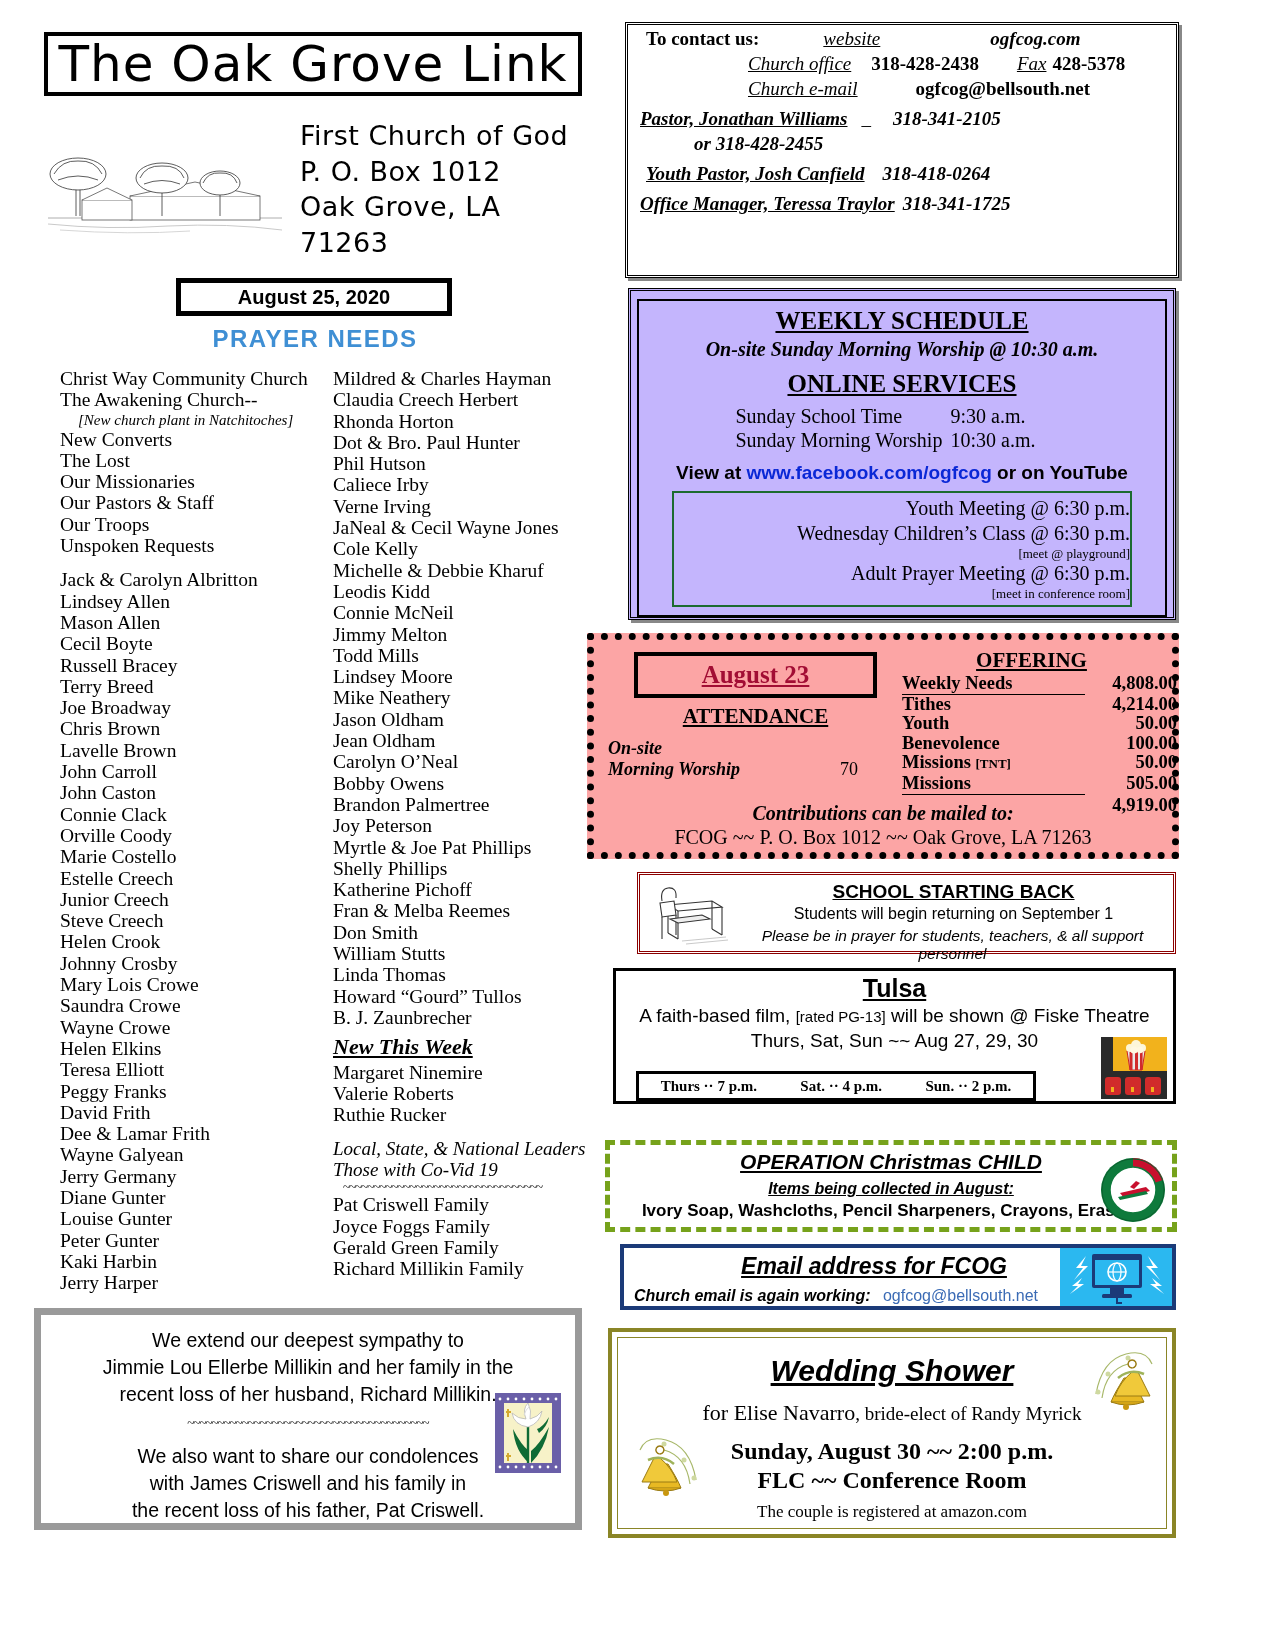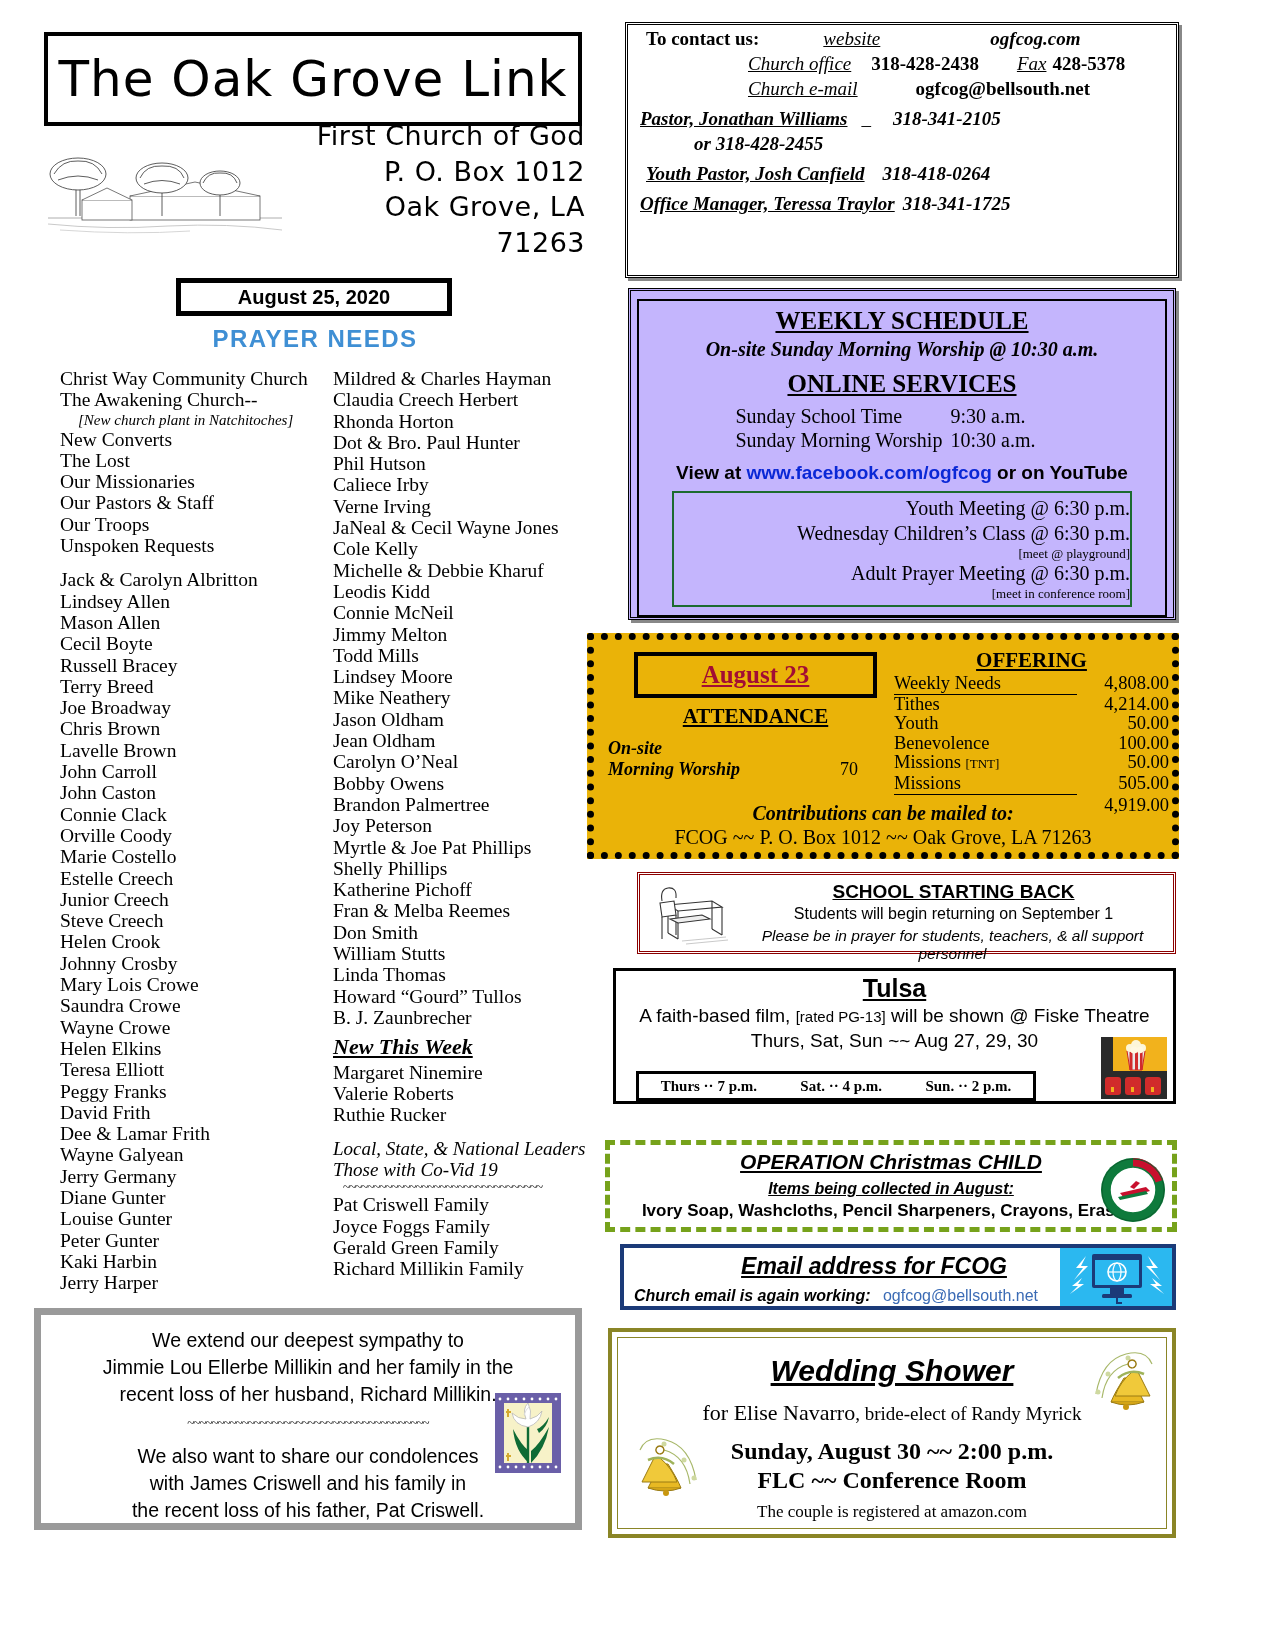--- a/index.html
+++ b/index.html
@@ -13,34 +13,34 @@
   }
   .page { position:relative; width:1275px; height:1650px; }
 
   
   .abs { position:absolute; }
   .bi { font-weight:bold; font-style:italic; }
   .b  { font-weight:bold; }
 
   
   #masthead-title {
-    left:44px; top:32px; width:538px; height:94px;
+    left:44px; top:32px; width:538px; height:64px;
     border:4px solid #000;
     display:flex; align-items:center; justify-content:center;
     box-sizing:border-box;
   }
   #masthead-title span {
     font-family:"DejaVu Sans", sans-serif;
     font-size:50px; letter-spacing:1px; line-height:1;
     font-weight:400;
   }
   #church-address {
     left:300px; top:118px; width:285px;
     font-family:"DejaVu Sans", sans-serif;
-    font-size:27px; line-height:1.32; text-align:right;
+    font-size:27px; line-height:1.32; 
     letter-spacing:0.5px;
   }
   #church-sketch { left:40px; top:138px; width:250px; height:115px; }
 
   
   #date-banner {
     left:176px; top:278px; width:276px; height:38px;
     background:#fff; border:5px solid #000;
     display:flex; align-items:center; justify-content:center;
     box-sizing:border-box;
@@ -101,21 +101,21 @@
   #ws-green {
     margin:7px 33px 0 33px; border:2px solid #1d6b2f; padding:3px 0 4px 0;
     text-align:right;
   }
   .ws-g-line { font-size:20px; line-height:25px; }
   .ws-g-small { font-size:13px; line-height:15px; }
 
   
   #offering-box {
     left:587px; top:633px; width:592px; height:226px;
-    border:7px dotted #000; background:#eab308; box-sizing:border-box;
+    border:7px dotted #000; background:#fca5a5; box-sizing:border-box;
   }
   #aug23-box {
     position:absolute; left:40px; top:12px; width:243px; height:46px;
     border:4px solid #000; display:flex; align-items:center; justify-content:center;
     box-sizing:border-box;
   }
   #aug23-box span {
     font-size:25px; font-weight:bold; color:#a20d34; text-decoration:underline;
   }
   #attendance-title {
@@ -125,21 +125,21 @@
   #attendance-rows { position:absolute; left:14px; top:98px; width:280px; font-size:18px; }
   #attendance-rows .on-site { font-weight:bold; font-style:italic; }
   #attendance-rows .att-row { display:flex; font-weight:bold; font-style:italic; }
   #attendance-rows .att-row .lbl { width:190px; }
   #attendance-rows .att-row .val { width:60px; text-align:right; font-style:normal; font-weight:normal; }
 
   #offering-title {
     position:absolute; left:300px; top:8px; width:275px; text-align:center;
     font-size:21px; font-weight:bold; text-decoration:underline;
   }
-  #offering-rows { position:absolute; left:300px; top:34px; width:275px; font-size:18.5px; }
+  #offering-rows { position:absolute; left:308px; top:34px; width:275px; font-size:18.5px;font-weight:bold; }
   .off-row { display:flex; line-height:19.6px; }
   .off-row .lbl { flex:1; white-space:nowrap; }
   .off-row .lbl .tnt { font-size:13px; }
   .off-row .val { width:92px; text-align:right; }
   .off-row.dotline .lbl { border-bottom:1px solid #000; }
   .off-total { display:flex; line-height:20px; }
   .off-total .val { width:92px; text-align:right; margin-left:auto; }
   #contrib-1 {
     position:absolute; left:0; top:162px; width:100%; text-align:center;
     font-size:20px; font-style:italic; font-weight:bold;

